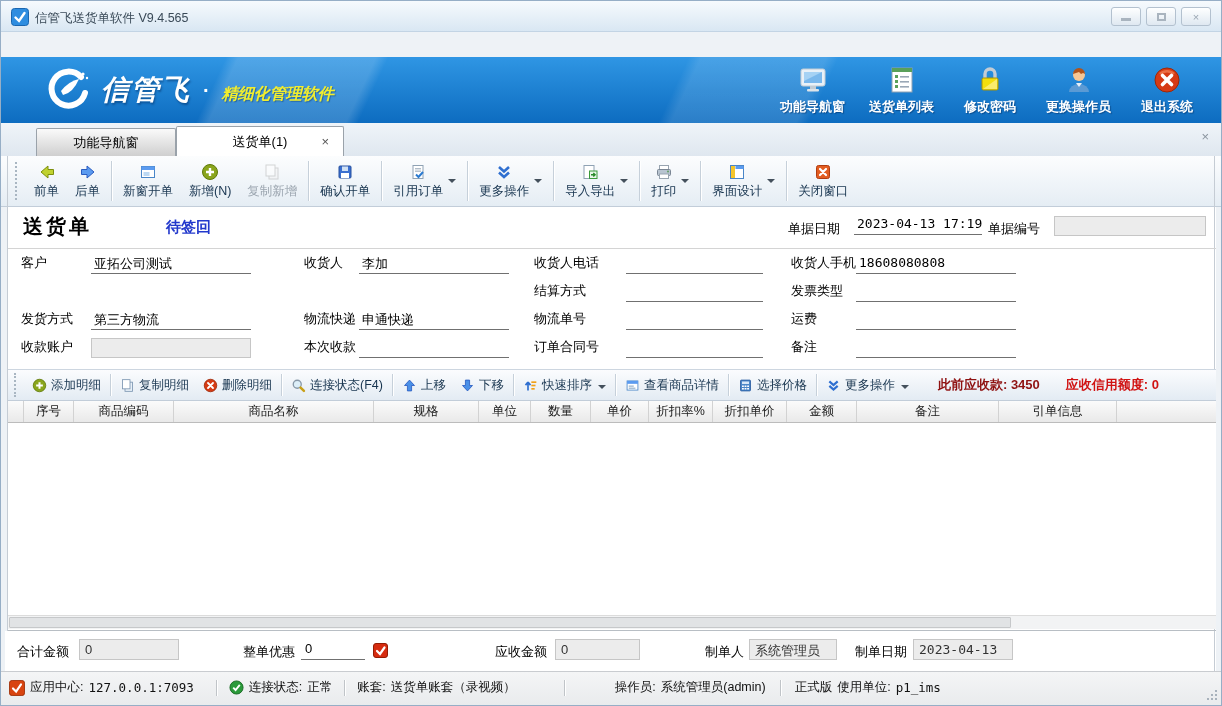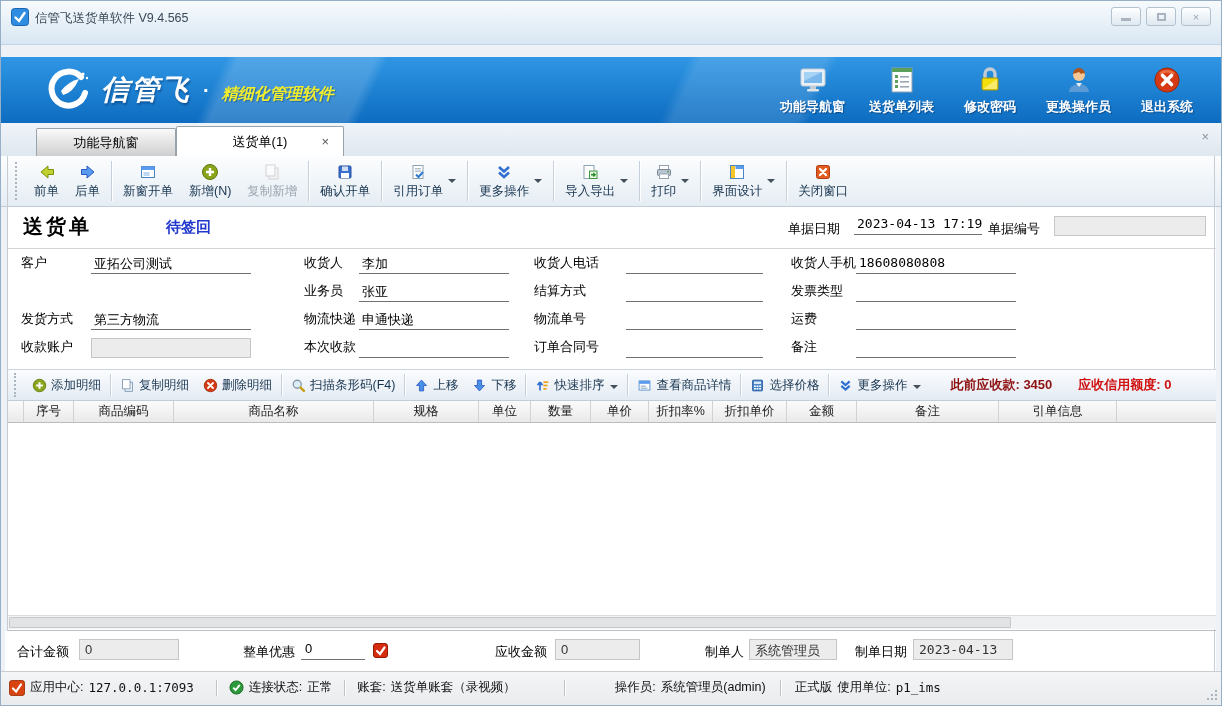--- a/index.html
+++ b/index.html
@@ -3,21 +3,21 @@
 <meta charset="utf-8">
 <style>
   * { box-sizing: border-box; margin: 0; padding: 0; }
   html,body { width:1222px; height:706px; overflow:hidden; }
   body { font-family:"Liberation Sans","DejaVu Sans",sans-serif; font-size:12px; color:#000; }
   .window { position:relative; width:1222px; height:706px; background:#eef2f6; border:1px solid #96aec6; overflow:hidden; }
   .abs { position:absolute; }
   .mono { font-family:"DejaVu Sans Mono","Liberation Mono",monospace; }
 
   
-  .titlebar { left:0; top:0; width:100%; height:44px; background:linear-gradient(#f6fafd,#d9e7f3); border-bottom:1px solid #c3d4e4; }
+  .titlebar { left:0; top:0; width:100%; height:31px; background:linear-gradient(#f6fafd,#d9e7f3); border-bottom:1px solid #c3d4e4; }
   .app-icon { left:10px; top:7px; width:18px; height:18px; }
   .win-title { left:34px; top:9px; font-size:12.5px; color:#3a4a58; }
   .winctrls { right:10px; top:6px; display:flex; gap:5px; }
   .wbtn { width:30px; height:19px; border:1px solid #b3c1cf; border-radius:3px; background:linear-gradient(#feffff,#dfe8f1); color:#9aa6b2; font-size:11px; display:flex; align-items:center; justify-content:center; }
   .wbtn .mingl { width:10px; height:3px; background:#a9b4bf; margin-top:6px; }
   .wbtn .maxgl { width:9px; height:8px; border:2px solid #a9b4bf; }
 
   
   .menubar { left:0; top:32px; width:100%; height:24px; background:#eef4fa; display:flex; align-items:center; padding-left:14px; gap:26px; }
   .menu-item { font-size:12.5px; color:#101418; }
@@ -369,24 +369,20 @@
     </div>
   <div class="fgroup r1 c3">
       <span class="flabel">收货人电话</span>
       <span class="uinput"></span>
     </div>
   <div class="fgroup r1 c4">
       <span class="flabel">收货人手机</span>
       <span class="uinput mono">18608080808</span>
     </div>
 
-  <div class="fgroup r2 c2">
-      <span class="flabel">业务员</span>
-      <span class="uinput">张亚</span>
-    </div>
   <div class="fgroup r2 c3">
       <span class="flabel">结算方式</span>
       <span class="uinput"></span>
     </div>
   <div class="fgroup r2 c4">
       <span class="flabel">发票类型</span>
       <span class="uinput"></span>
     </div>
 
   <div class="fgroup r3 c1">
@@ -447,21 +443,21 @@
           <path d="M6 6 L12 12 M12 6 L6 12" stroke="#fff" stroke-width="2.2" stroke-linecap="round"></path>
         </svg>
       <span>删除明细</span>
     </div>
     <div class="dsep"></div>
     <div class="dbtn">
       <svg width="15" height="15" viewBox="0 0 18 18">
           <circle cx="7.5" cy="7.5" r="4.8" fill="#dceef8" stroke="#8898a8" stroke-width="1.6"></circle>
           <path d="M11.5 11.5 L15.5 15.5" stroke="#c8a018" stroke-width="3" stroke-linecap="round"></path>
         </svg>
-      <span>扫描条形码(F4)</span>
+      <span>连接状态(F4)</span>
     </div>
     <div class="dsep"></div>
     <div class="dbtn">
       <svg width="15" height="15" viewBox="0 0 18 18">
           <path d="M9 2.5 L15 9 H11.5 V15.5 H6.5 V9 H3 Z" fill="#4a90e8" stroke="#2a5cc0"></path>
         </svg>
       <span>上移</span>
     </div>
     <div class="dbtn">
       <svg width="15" height="15" viewBox="0 0 18 18">

